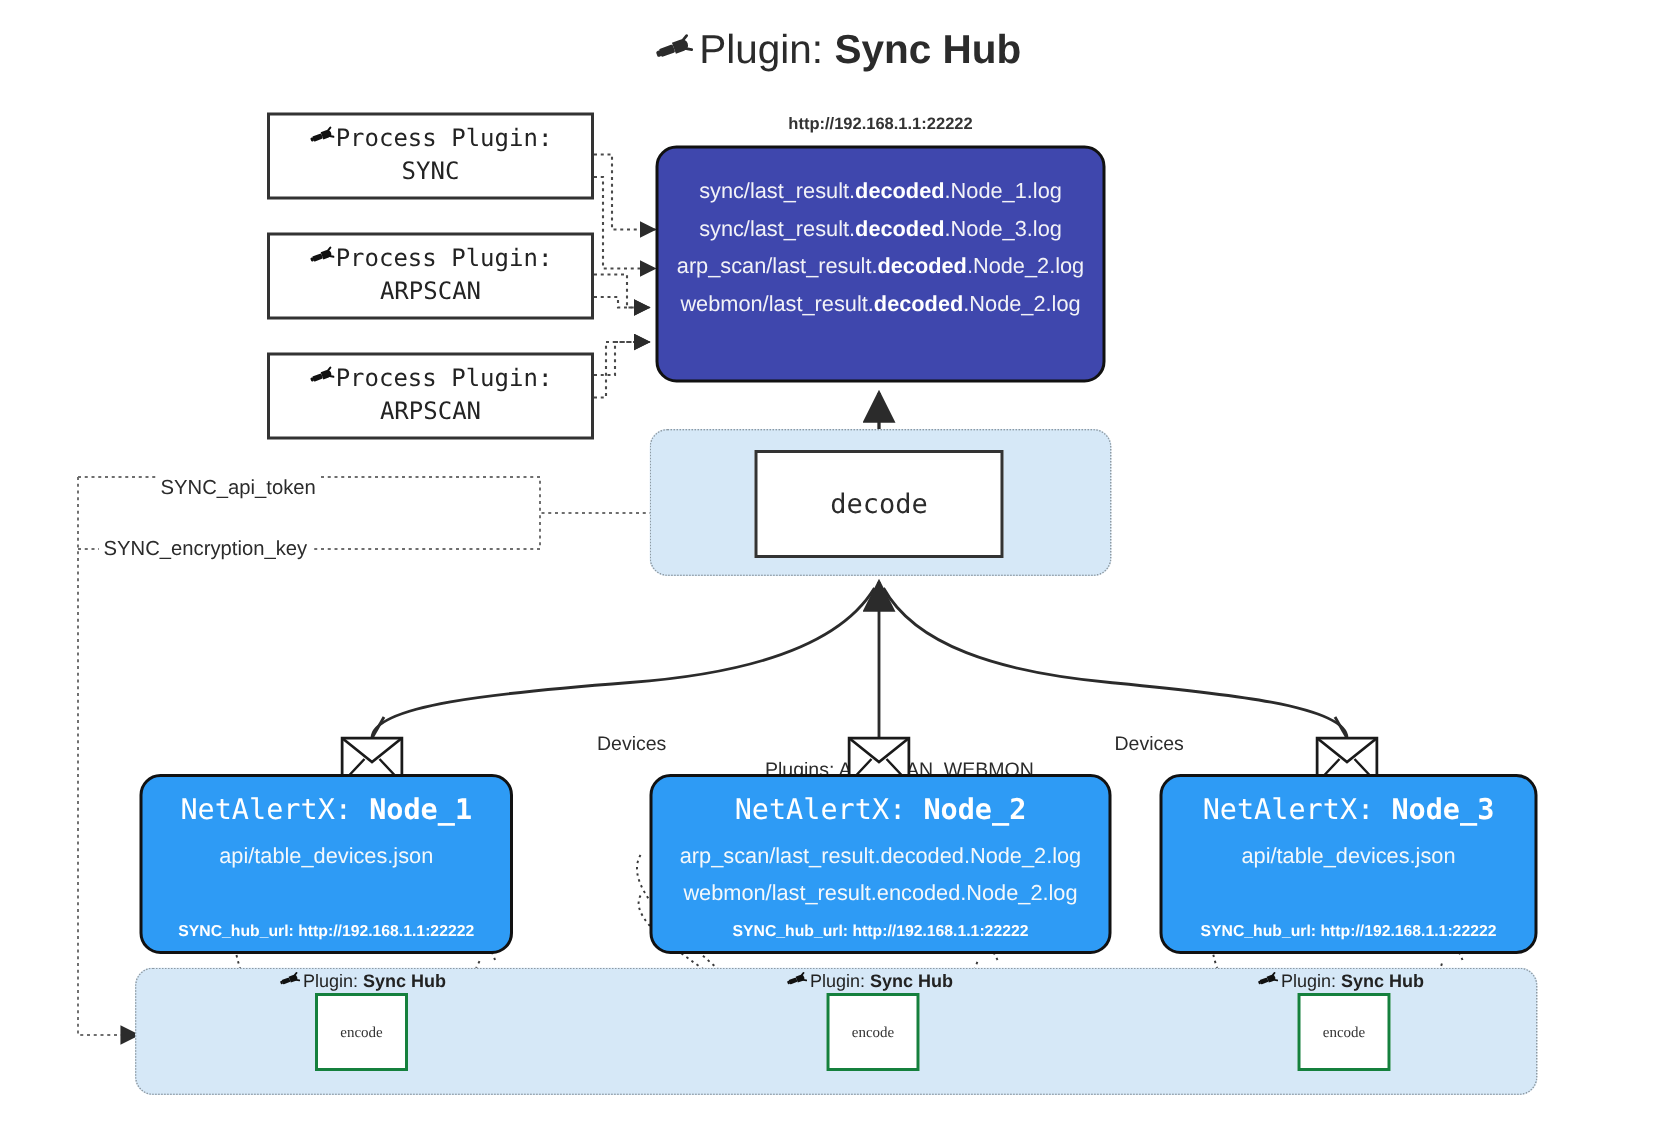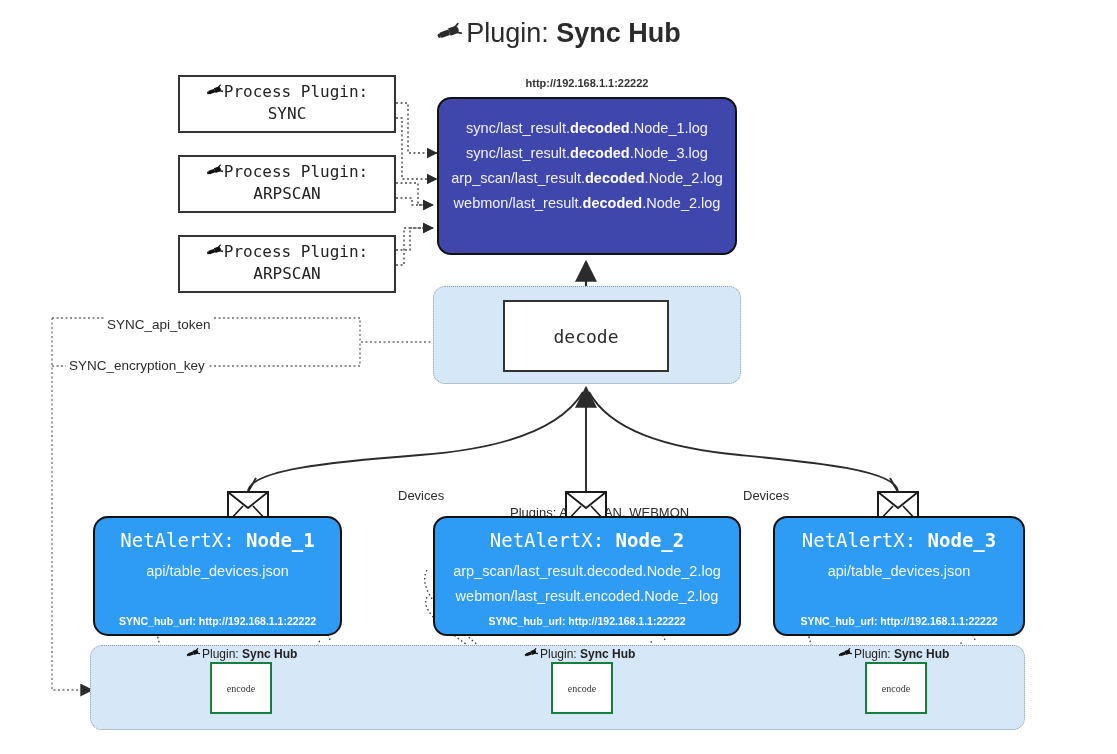--- a/index.html
+++ b/index.html
@@ -397,21 +397,21 @@
     </svg>
   </div>
   <div class="envelope" style="left:877px; top:491px;">
     <svg width="42" height="32" viewBox="0 0 42 32">
       <rect x="1" y="1" width="40" height="30" fill="#ffffff" stroke="#1a1a1a" stroke-width="2"></rect>
       <path d="M1,1 L21,17 L41,1" fill="none" stroke="#1a1a1a" stroke-width="1.8"></path>
       <path d="M1,31 L16,15 M41,31 L26,15" fill="none" stroke="#1a1a1a" stroke-width="1.6"></path>
     </svg>
   </div>
 
-  <div class="node" style="left:93px; top:516px; width:249px;border-radius:15px;">
+  <div class="node" style="left:93px; top:516px; width:249px;">
     <div class="node-title">
       <span>NetAlertX:</span>
       <span class="b">Node_1</span>
     </div>
     <div class="node-lines">
       <div class="node-line">api/table_devices.json</div>
     </div>
     <div class="node-foot">SYNC_hub_url: http://192.168.1.1:22222</div>
   </div>
 

